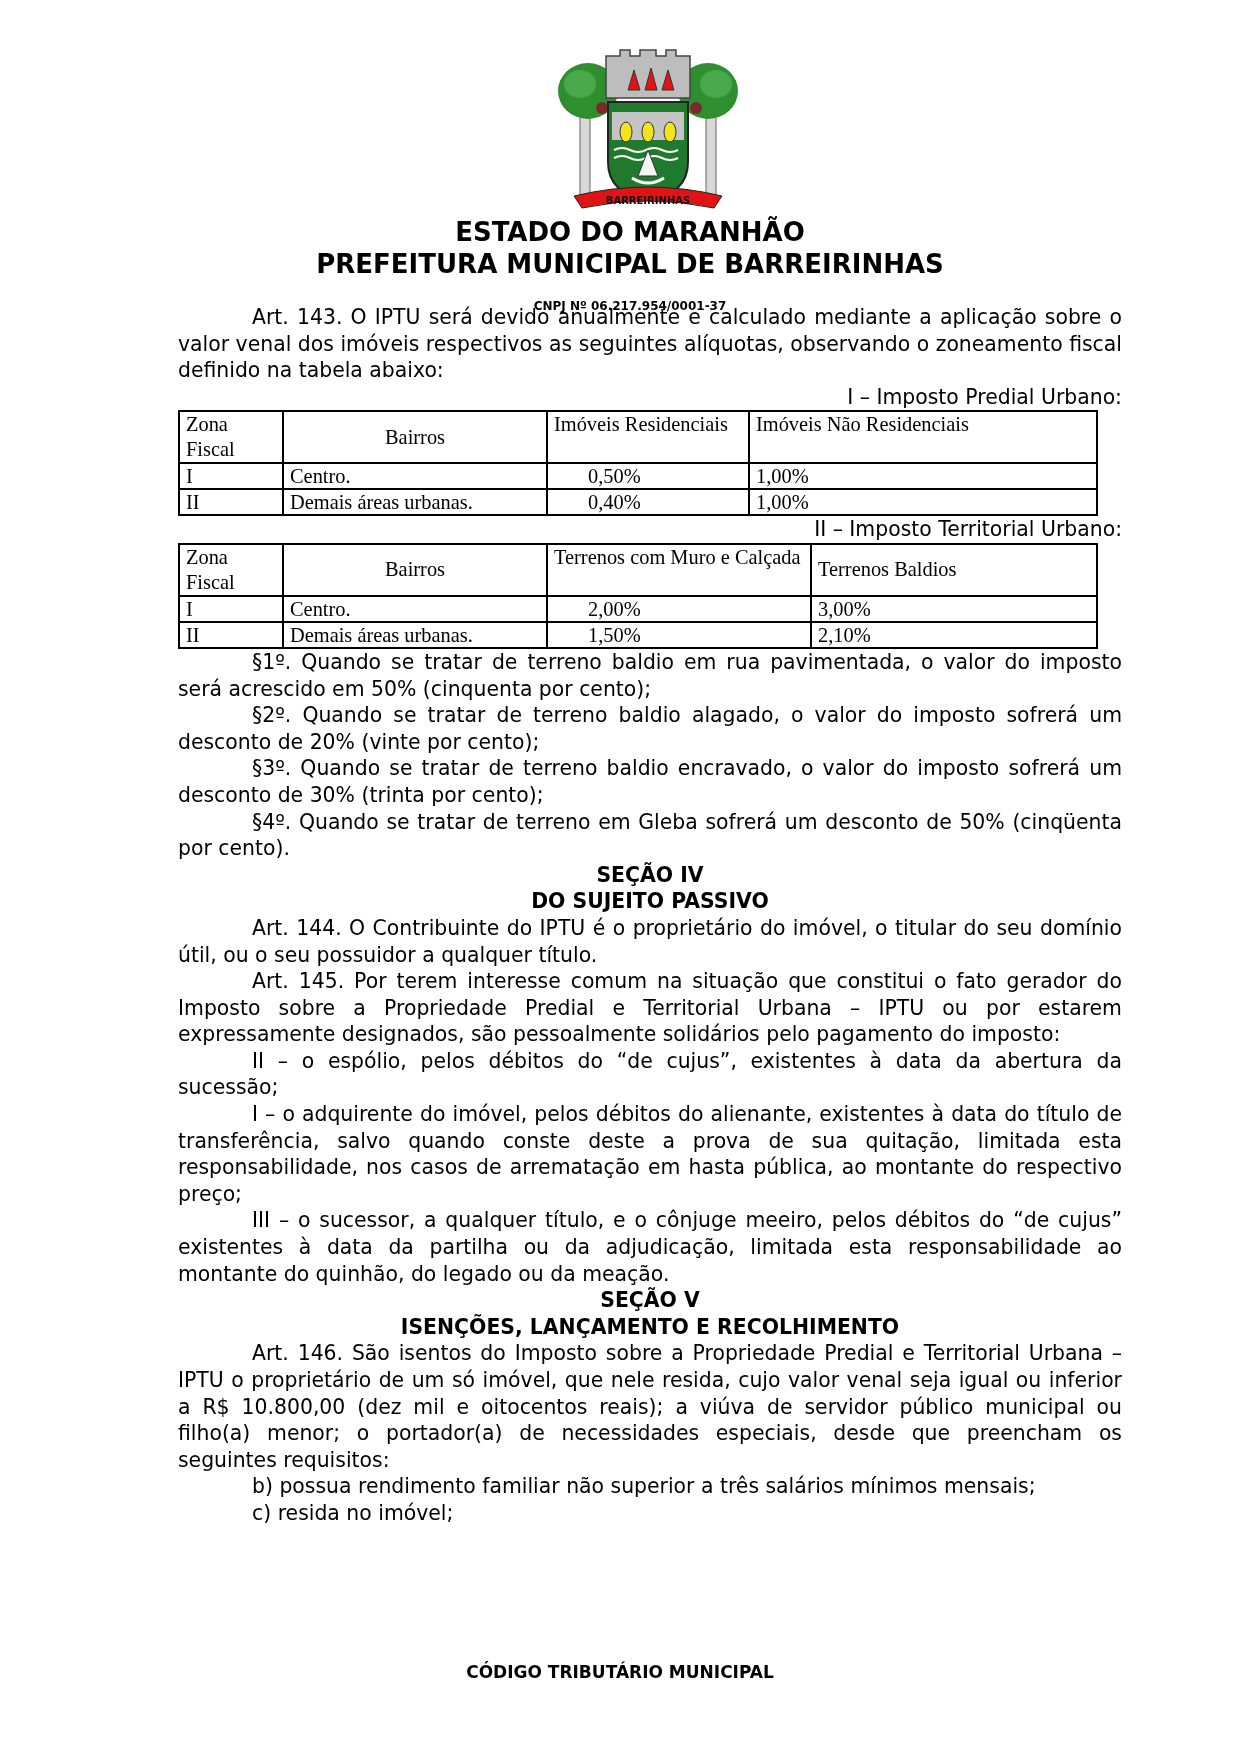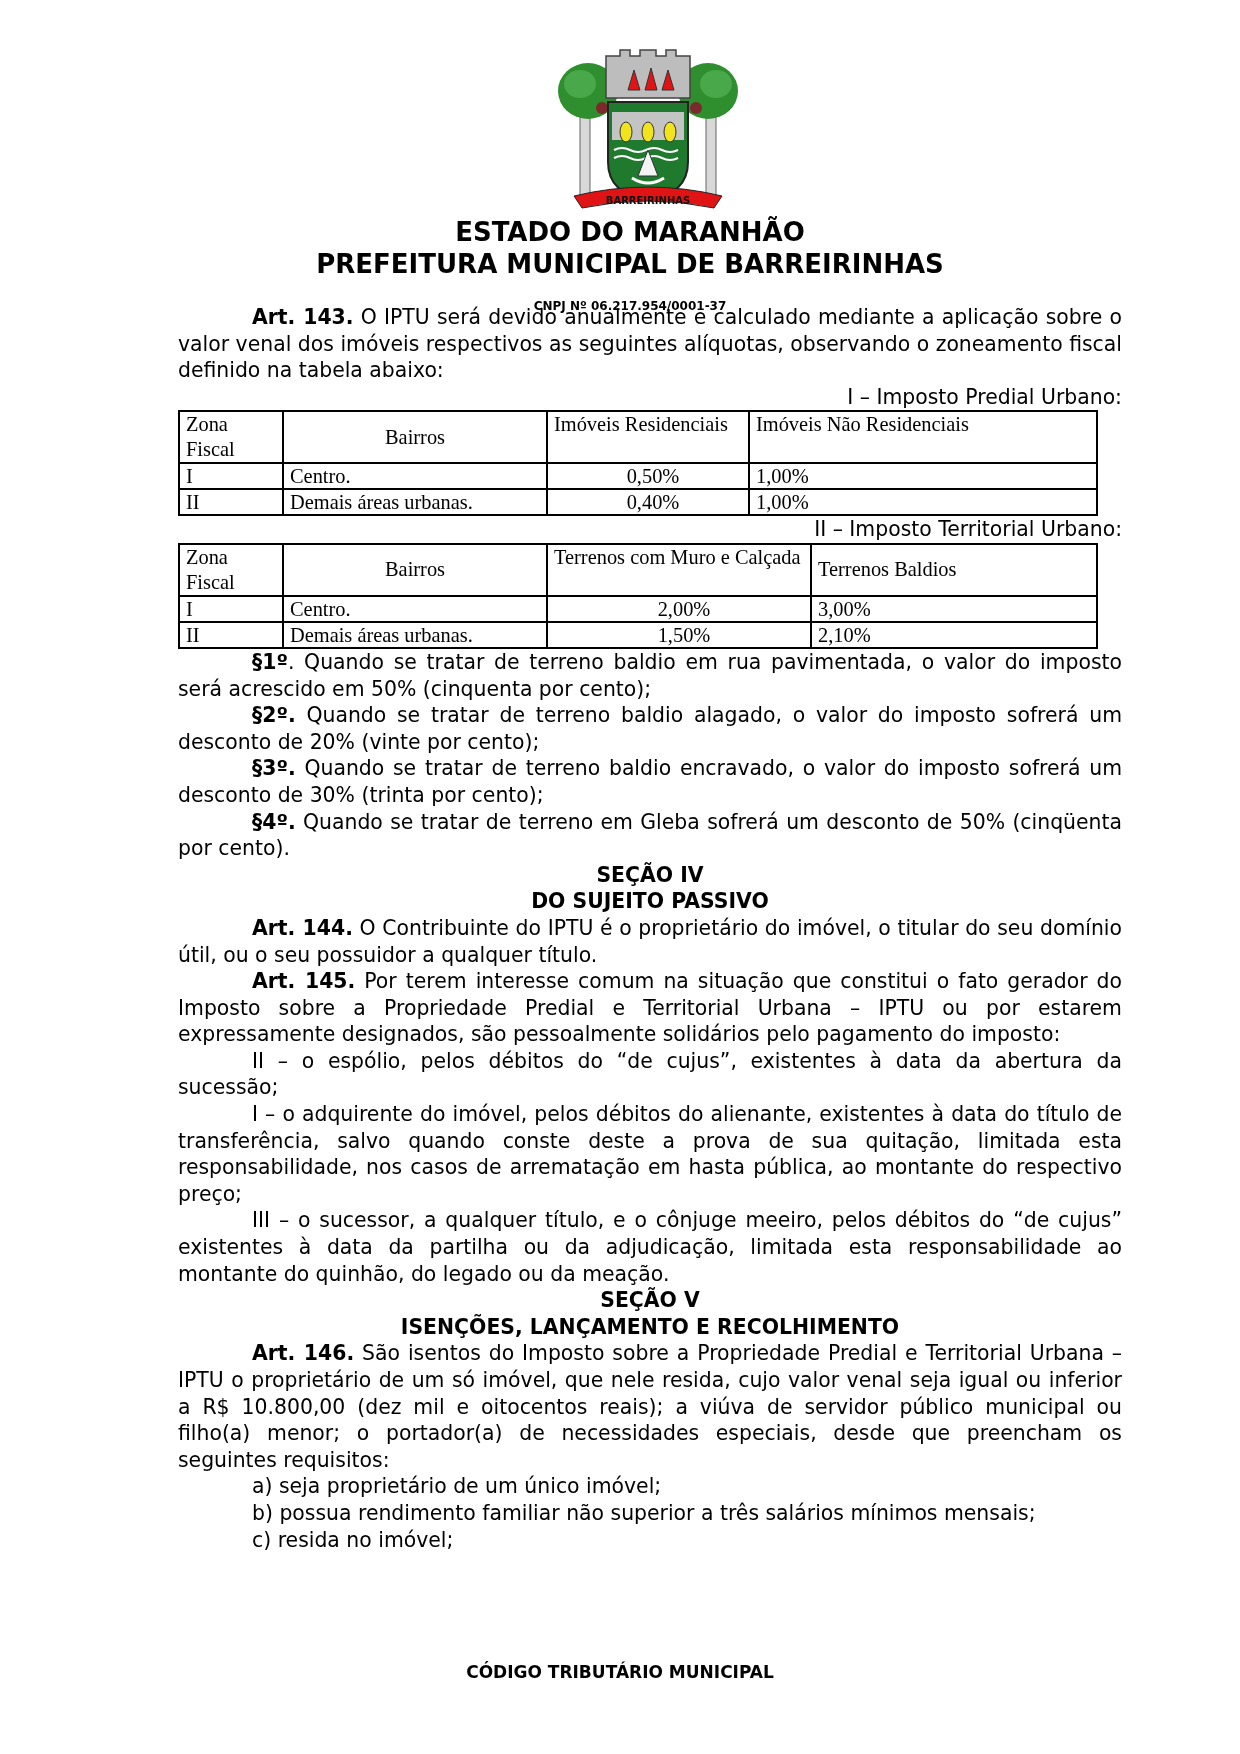--- a/index.html
+++ b/index.html
@@ -15,28 +15,28 @@
     .hdr1 { top: 216px; font-size: 26px; line-height: 32px; }
     .hdr2 { top: 248px; font-size: 26px; line-height: 32px; }
     .hdr3 { top: 295px; font-size: 12px; line-height: 22px; }
 
     
     .col { position: absolute; left: 178px; width: 944px; font-size: 20.4px; line-height: 26.6px; }
     .j { text-align: justify; text-align-last: left; }
     .ind { text-indent: 74px; }
     .lone { text-align: right; }
     p { margin: 0; }
-    .b { font-weight: bold; }
+    .b { font-weight: normal; }
     .ctr { text-align: center; font-weight: bold; }
 
     
     table.t { border-collapse: collapse; width: 920px; font-size: 20.4px; line-height: 25px; margin-left: 0; font-family: Liberation Serif, serif; }
     table.t td { border: 2px solid #000; padding: 0 6px; vertical-align: top; }
     table.t td.c { text-align: center; vertical-align: middle; margin-top: 21px; }
-    table.t td.r { text-align: center; padding-right: 30px; padding-left: 40px; }
+    table.t td.r { text-align: left; padding-right: 30px; padding-left: 40px; }
     table.t tr.h td { height: 50px; }
     table.t tr.d td { height: 24px; line-height: 24px; }
 
     .footer { position: absolute; left: 0; top: 1662px; width: 1240px; text-align: center;
               font-weight: bold; font-size: 17px; }
   </style>
 </head>
 <body>
 
 <div class="page">
@@ -157,19 +157,18 @@
 
     <p class="j ind"><span class="b">Art. 145.</span><span> Por terem interesse comum na situação que constitui o fato gerador do Imposto sobre a Propriedade Predial e Territorial Urbana – IPTU ou por estarem expressamente designados, são pessoalmente solidários pelo pagamento do imposto:</span></p>
     <p class="j ind">II – o espólio, pelos débitos do “de cujus”, existentes à data da abertura da sucessão;</p>
     <p class="j ind">I – o adquirente do imóvel, pelos débitos do alienante, existentes à data do título de transferência, salvo quando conste deste a prova de sua quitação, limitada esta responsabilidade, nos casos de arrematação em hasta pública, ao montante do respectivo preço;</p>
     <p class="j ind">III – o sucessor, a qualquer título, e o cônjuge meeiro, pelos débitos do “de cujus” existentes à data da partilha ou da adjudicação, limitada esta responsabilidade ao montante do quinhão, do legado ou da meação.</p>
 
     <p class="ctr">SEÇÃO V</p>
     <p class="ctr">ISENÇÕES, LANÇAMENTO E RECOLHIMENTO</p>
 
     <p class="j ind"><span class="b">Art. 146.</span><span> São isentos do Imposto sobre a Propriedade Predial e Territorial Urbana – IPTU o proprietário de um só imóvel, que nele resida, cujo valor venal seja igual ou inferior a R$ 10.800,00 (dez mil e oitocentos reais); a viúva de servidor público municipal ou filho(a) menor; o portador(a) de necessidades especiais, desde que preencham os seguintes requisitos:</span></p>
-    <p class="j ind">a) seja proprietário de um único imóvel;</p>
     <p class="j ind">b) possua rendimento familiar não superior a três salários mínimos mensais;</p>
     <p class="j ind">c) resida no imóvel;</p>
   </div>
 
   <div class="footer">CÓDIGO TRIBUTÁRIO MUNICIPAL</div>
 </div>
 
 </body></html>

